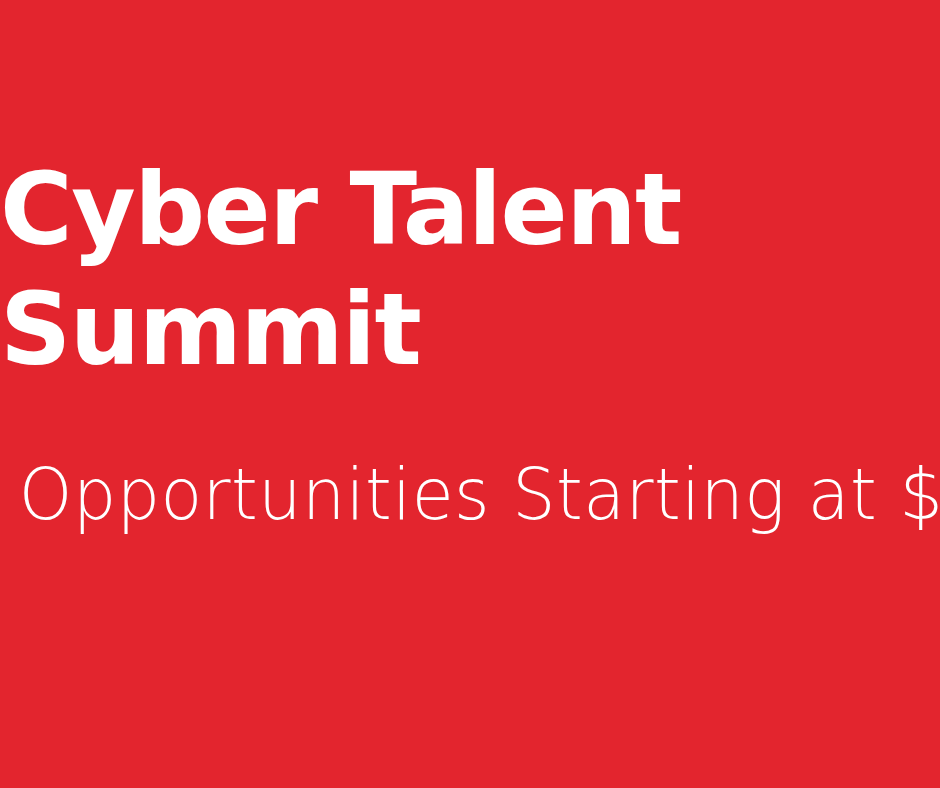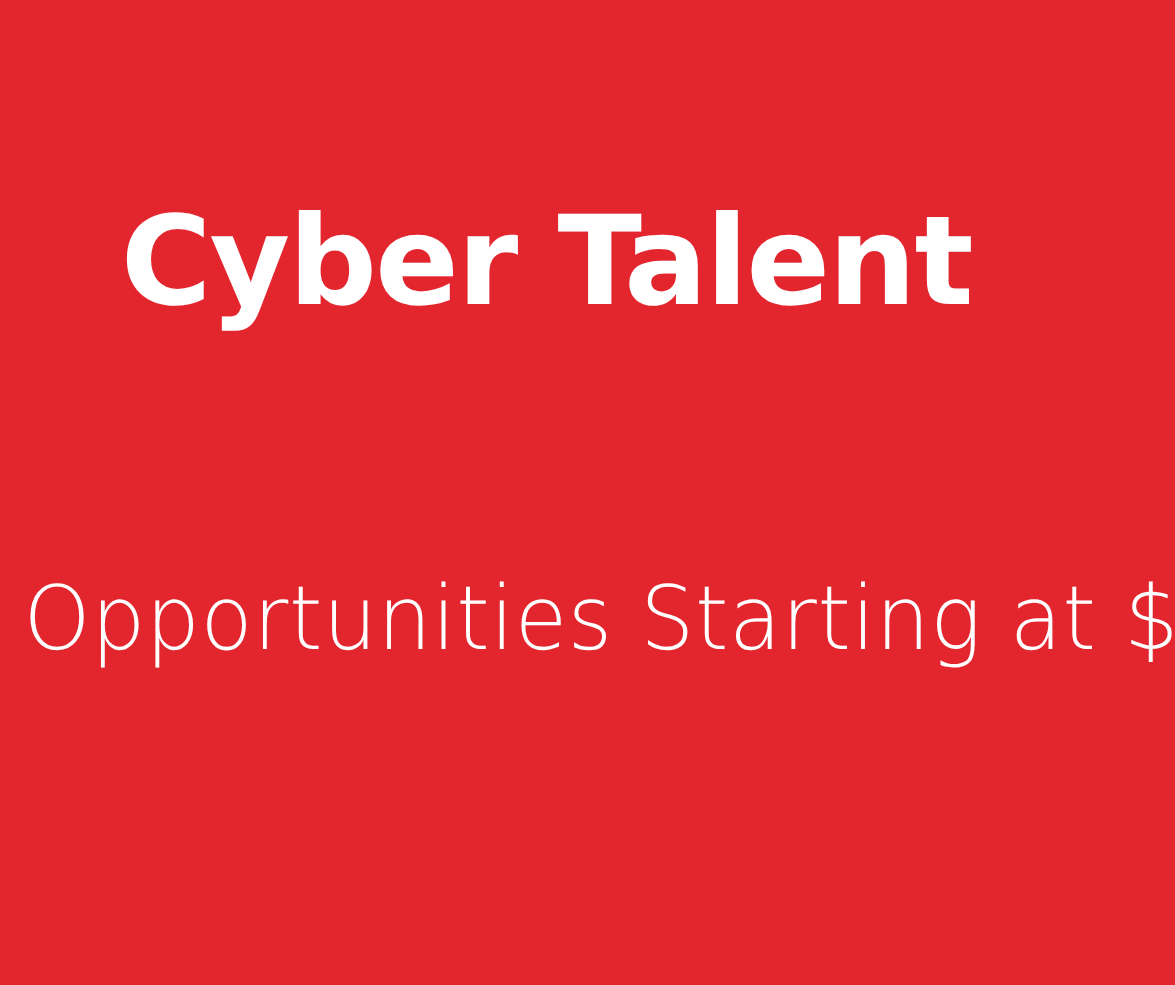--- a/index.html
+++ b/index.html
@@ -22,21 +22,21 @@
     background: #E3252E;           
     box-sizing: border-box;
   }
 
   
   .headline {
     position: absolute;
     left: 0;
     top: 150px;
     width: 874px;
-    text-align: center;
+    text-align: left;
     color: #FFFFFF;
     font-family: "DejaVu Sans", "Liberation Sans", sans-serif;
     font-weight: bold;
     font-size: 99px;
     line-height: 120px;
     letter-spacing: -1.5px;
     margin: 0;
     -webkit-font-smoothing: antialiased;
   }
 
@@ -65,17 +65,18 @@
     -webkit-font-smoothing: antialiased;
   }
 </style>
 </head>
 <body>
 
 <div class="poster" style="background: rgb(227, 37, 46); width: 940px; height: 788px;">
 
   <h1 class="headline" style="color: rgb(255, 255, 255);">
     <span class="headline-line">Cyber Talent</span>
+    <span class="headline-line">Summit</span>
   </h1>
 
   <p class="subtitle" style="color: rgb(255, 255, 255);">Opportunities Starting at $500</p>
 
 </div>
 
 </body></html>

